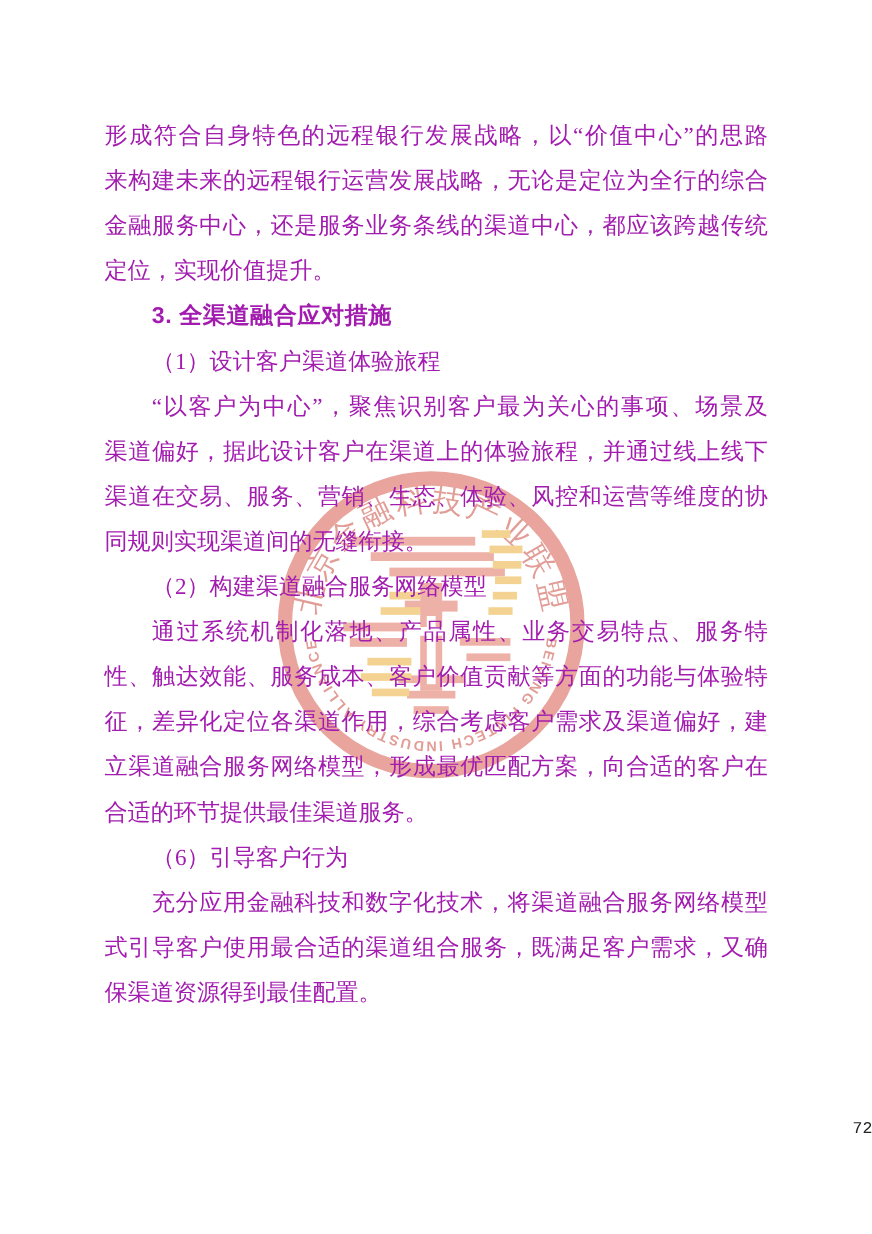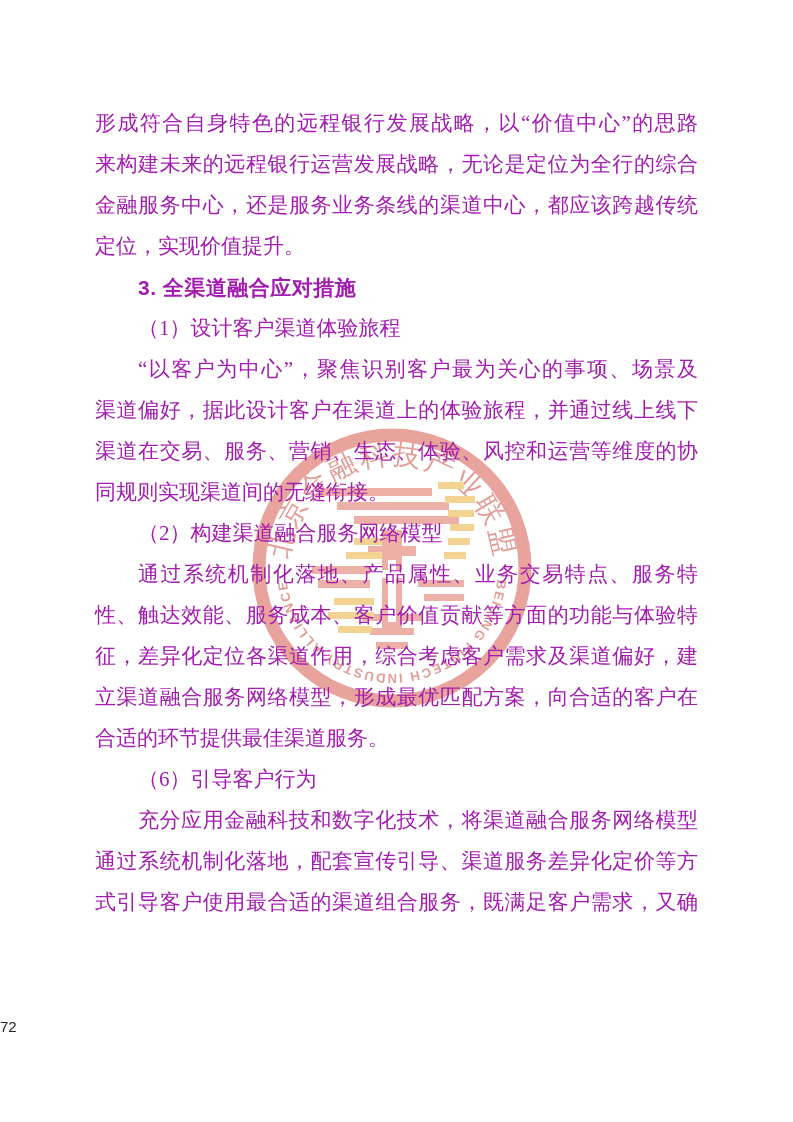--- a/index.html
+++ b/index.html
@@ -31,23 +31,23 @@
     text-justify:inter-character;
   }
   .line.indent{ text-indent:43px; }
   .line.heading{
     font-weight:700;
     font-family:Liberation Sans, sans-serif;
     letter-spacing:0.5px;
   }
   .page-number{
     position:absolute;left:0;right:0;top:1018px;
-    text-align:left;
+    text-align:right;
     font-size:15px;color:#222222;
-    font-family:Liberation Sans, sans-serif;
+    font-family:Liberation Mono, monospace;
   }
   .seal-en{ font-family:"Liberation Sans","DejaVu Sans",sans-serif; font-weight:600; }
 </style>
 </head>
 <body>
 
 <div class="page">
 
   <svg class="watermark" viewBox="0 0 300 300">
     <g opacity="0.5">
@@ -116,19 +116,19 @@
       <div class="line justify">渠道在交易、服务、营销、生态、体验、风控和运营等维度的协</div>
       <div class="line">同规则实现渠道间的无缝衔接。</div>
       <div class="line indent">（2）构建渠道融合服务网络模型</div>
       <div class="line indent justify">通过系统机制化落地、产品属性、业务交易特点、服务特</div>
       <div class="line justify">性、触达效能、服务成本、客户价值贡献等方面的功能与体验特</div>
       <div class="line justify">征，差异化定位各渠道作用，综合考虑客户需求及渠道偏好，建</div>
       <div class="line justify">立渠道融合服务网络模型，形成最优匹配方案，向合适的客户在</div>
       <div class="line">合适的环节提供最佳渠道服务。</div>
       <div class="line indent">（6）引导客户行为</div>
       <div class="line indent justify">充分应用金融科技和数字化技术，将渠道融合服务网络模型</div>
-      <div class="line justify">通过系统机制化落地，配套宣传引导、渠道服务差异化定价等方</div>
       <div class="line justify">式引导客户使用最合适的渠道组合服务，既满足客户需求，又确</div>
+      <div class="line">保渠道资源得到最佳配置。</div>
     </div>
 
   <div class="page-number">72</div>
 
 </div>
 
 </body></html>

